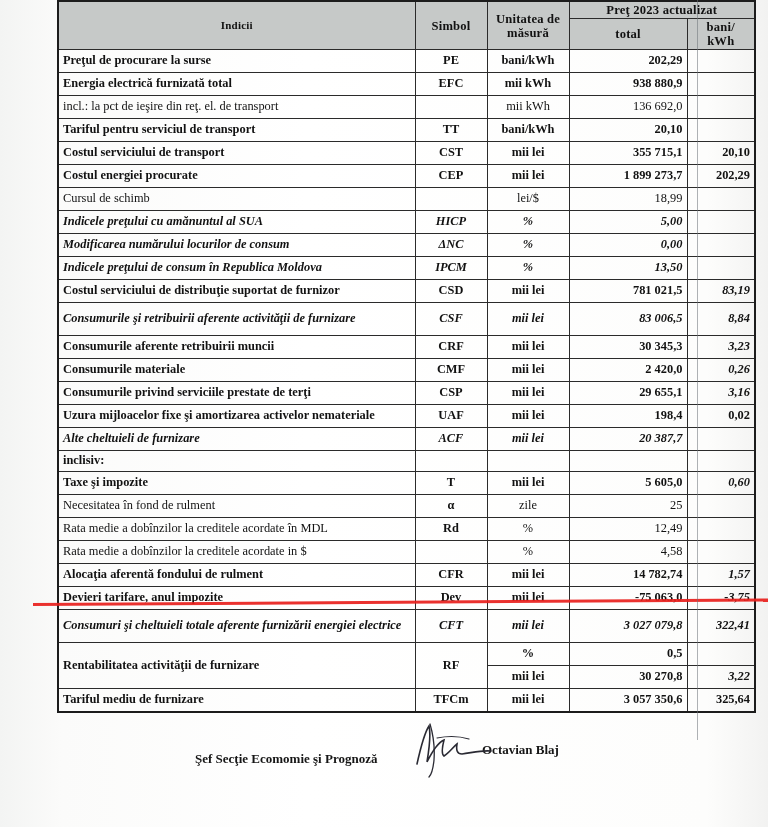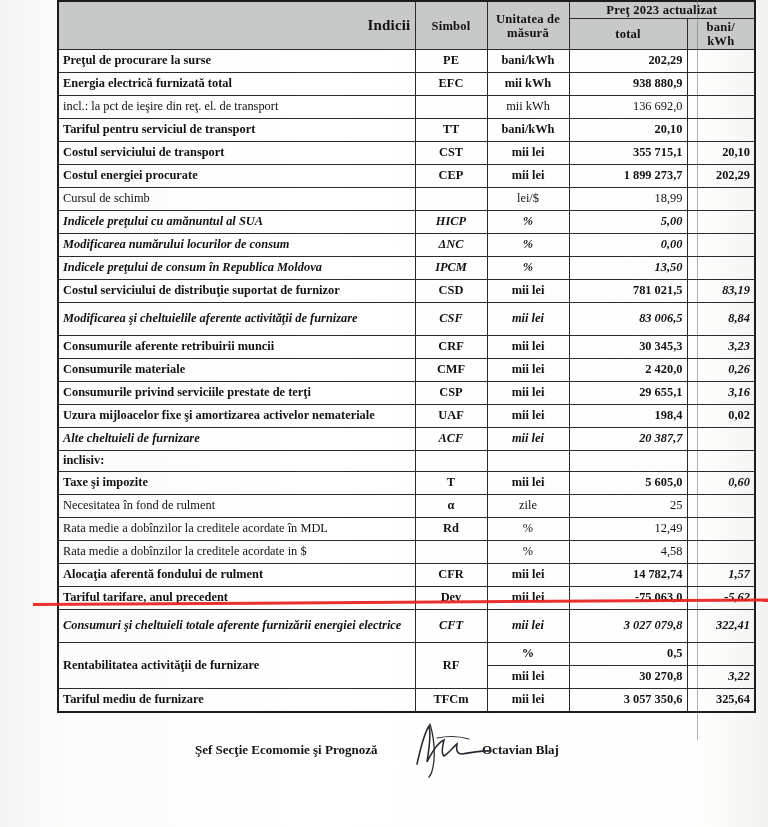--- a/index.html
+++ b/index.html
@@ -56,21 +56,21 @@
   col.c-total { width: 118px; }
   col.c-bani  { width: 68px;  }
 
   thead th {
     background: #c6c9c8;
     text-align: center;
     font-weight: bold;
     font-size: 12.6px;
     letter-spacing: .2px;
   }
-  thead th.hd-ind { font-size: 15px; text-align: right; }
+  thead th.hd-ind { font-size: 11px; }
 
   td.ind {
     text-align: left;
     font-weight: bold;
     padding-left: 5px;
   }
   td.ind.reg { font-weight: normal; }
   td.ind.ital { font-style: italic; font-weight: bold; }
 
   td.sym {
@@ -108,21 +108,21 @@
     left: 57px;
     top: 742px;
     width: 697px;
     font-size: 13px;
     font-weight: bold;
     color: #161616;
   }
   #sig-role {
     position: absolute;
     left: 138px;
-    top: 0;
+    top: 9px;
     white-space: nowrap;
   }
   #sig-name {
     position: absolute;
     left: 425px;
     top: 0;
     white-space: nowrap;
   }
   #sig-mark {
     position: absolute;
@@ -254,21 +254,21 @@
             <td class="num ital"></td>
           </tr>
           <tr class="r-norm">
             <td class="ind wrap ">Costul serviciului de distribuţie suportat de furnizor</td>
             <td class="sym ">CSD</td>
             <td class="unit ">mii lei</td>
             <td class="num ">781 021,5</td>
             <td class="num ital">83,19</td>
           </tr>
           <tr class="r-tall">
-            <td class="ind wrap ital">Modificarea şi cheltuielile aferente activităţii de furnizare</td>
+            <td class="ind wrap ital">Consumurile şi retribuirii aferente activităţii de furnizare</td>
             <td class="sym ital">CSF</td>
             <td class="unit ital">mii lei</td>
             <td class="num ital">83 006,5</td>
             <td class="num ital">8,84</td>
           </tr>
           <tr class="r-norm">
             <td class="ind wrap ">Consumurile aferente retribuirii muncii</td>
             <td class="sym ">CRF</td>
             <td class="unit ">mii lei</td>
             <td class="num ">30 345,3</td>
@@ -338,25 +338,25 @@
             <td class="num reg"></td>
           </tr>
           <tr class="r-norm">
             <td class="ind wrap ">Alocaţia aferentă fondului de rulment</td>
             <td class="sym ">CFR</td>
             <td class="unit ">mii lei</td>
             <td class="num ">14 782,74</td>
             <td class="num ital">1,57</td>
           </tr>
           <tr class="r-norm">
-            <td class="ind wrap ">Tariful tarifare, anul precedent</td>
+            <td class="ind wrap ">Devieri tarifare, anul impozite</td>
             <td class="sym ">Dev</td>
             <td class="unit ">mii lei</td>
             <td class="num ">-75 063,0</td>
-            <td class="num ital">-5,62</td>
+            <td class="num ital">-3,75</td>
           </tr>
           <tr class="r-tall">
             <td class="ind wrap ital">Consumuri şi cheltuieli totale aferente furnizării energiei electrice</td>
             <td class="sym ital">CFT</td>
             <td class="unit ital">mii lei</td>
             <td class="num ital">3 027 079,8</td>
             <td class="num ital">322,41</td>
           </tr>
           <tr class="r-norm">
             <td class="ind wrap" rowspan="2">Rentabilitatea activităţii de furnizare</td>

